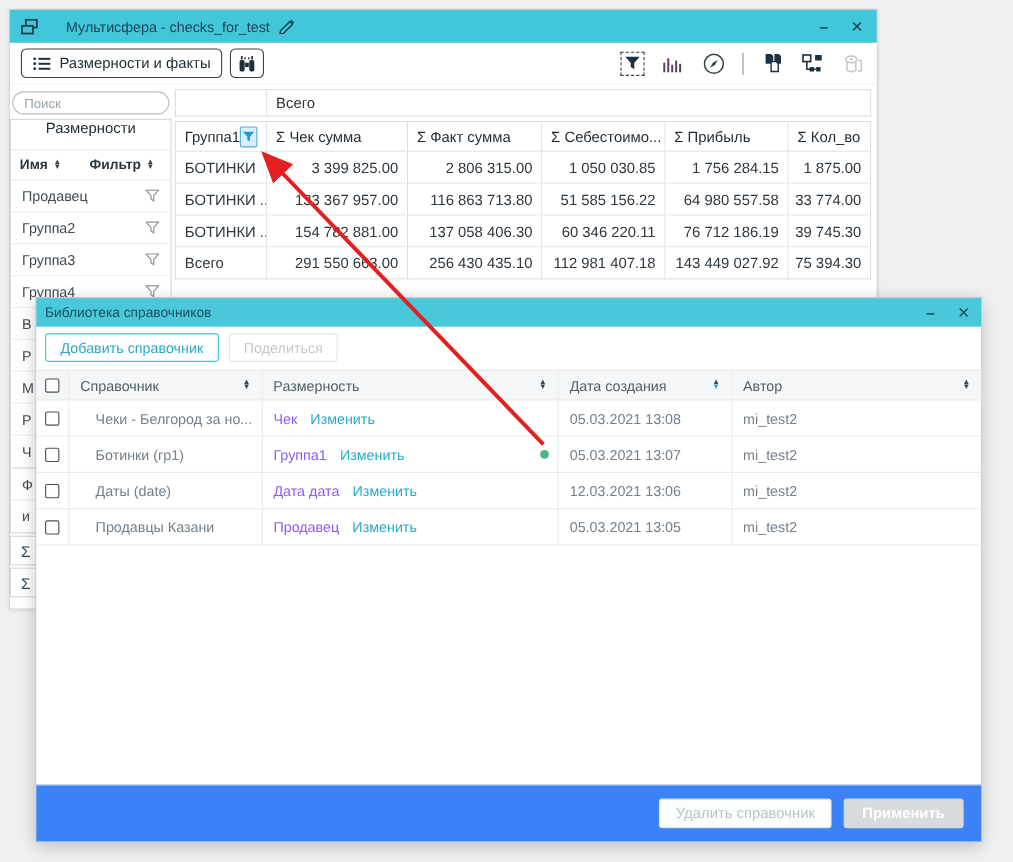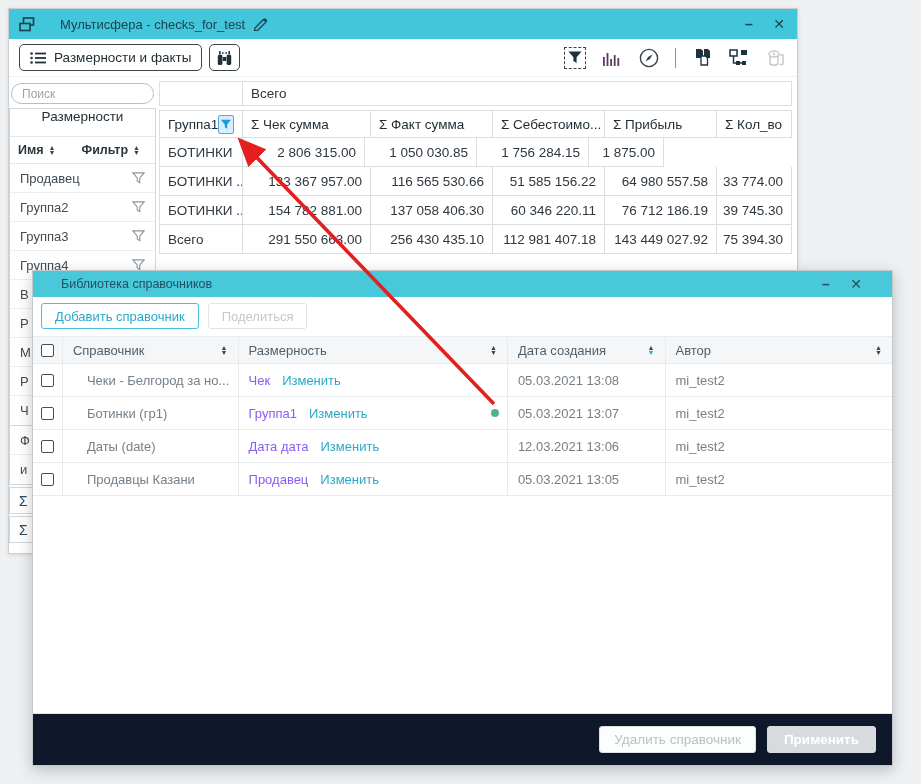--- a/index.html
+++ b/index.html
@@ -64,40 +64,40 @@
   .hrow .pcell { height:28px; border-top:1px solid #dcdfe1; color:#1f2b33; font-size:13.5px; }
   .drow .pcell { height:29px; color:#2e3840; font-size:13.5px; }
   .num { justify-content:flex-end; }
   .c0{width:84px;} .c1{width:128px;} .c2w{width:122px;} .c3{width:112px;} .c4{width:112px;} .c5{width:75px;}
   .filter-btn {
     margin-left:auto; width:19px; height:19px; background:#d8eefb; border:1px solid #54a9da; border-radius:2px;
     display:flex; align-items:center; justify-content:center; cursor:pointer;
   }
   
   #dialog { left:32px; top:270px; width:861px; height:496px; border:1px solid #c2c8cc; box-shadow:0 4px 14px rgba(0,0,0,.22); }
-  .dlg-titlebar { position:absolute; left:0; top:0; right:0; height:26px; background:#48c8d9; display:flex; align-items:center; padding:0 28px; color:#23505e; font-size:12.5px;}
+  .dlg-titlebar { position:absolute; left:0; top:0; right:0; height:26px; background:#48c8d9; display:flex; align-items:center; padding:0 8px; color:#23505e; font-size:12.5px;}
   .dlg-btnrow { position:absolute; left:8px; top:32px; display:flex; gap:9px; }
   .btn-outline-cyan { border:1px solid #45c1d5; color:#2aa9c6; background:#fff; border-radius:3px; height:26px; padding:0 13px; font-size:13px; cursor:pointer; font-family:"Liberation Sans",sans-serif;}
   .btn-outline-dis { border:1px solid #e0e4e6; color:#c3c8cc; background:#fff; border-radius:3px; height:26px; padding:0 13px; font-size:13px; font-family:"Liberation Sans",sans-serif;}
   .dlg-table { position:absolute; left:0; top:65px; right:0; }
   .dt-row { display:flex; border-bottom:1px solid #e9ebed; }
   .dt-head { background:#f4f6f7; border-top:1px solid #e9ebed; color:#525f68; }
   .dt-cell { padding:0 10px; display:flex; align-items:center; height:32px; border-right:1px solid #e9ebed; position:relative; white-space:nowrap; overflow:hidden;}
   .dt-head .dt-cell { height:26px; font-size:13px; }
   .dt-cell:last-child { border-right:none; }
   .k0{width:30px; justify-content:center; padding:0;} .k1{width:176px;} .k2{width:270px;} .k3{width:158px;} .k4{width:227px;}
   .dt-row .k1 { padding-left:24px; }
   .dt-head .k1 { padding-left:10px; }
   .rowtxt { color:#75808a; font-size:13px; }
   .dimtxt { color:#8b5cf6; font-size:13px; }
   .link { color:#2aa9c9; margin-left:12px; cursor:pointer; font-size:13px; }
   .spread { justify-content:space-between; }
   .cb { width:13px; height:13px; border:1.5px solid #474f54; border-radius:2px; background:#fff; cursor:pointer; }
   .green-dot { position:absolute; right:8px; top:50%; margin-top:-4px; width:8px; height:8px; border-radius:50%; background:#4db582; }
-  .dlg-footer { position:absolute; left:0; right:0; bottom:0; height:52px; background:#0f172a; border-top:1px solid #e4e7e9; display:flex; align-items:center; justify-content:flex-end; gap:11px; padding:0 16px;}
+  .dlg-footer { position:absolute; left:0; right:0; bottom:0; height:52px; background:#3b82f6; border-top:1px solid #e4e7e9; display:flex; align-items:center; justify-content:flex-end; gap:11px; padding:0 16px;}
   .btn-del { background:#fcfdfd; border:1px solid #dde1e3; color:#bcc2c6; border-radius:3px; height:27px; padding:0 14px; font-size:13.5px; font-family:"Liberation Sans",sans-serif;}
   .btn-apply { background:#d8dbdd; border:1px solid #d8dbdd; color:#fff; border-radius:3px; height:27px; padding:0 16px; font-size:13.5px; font-weight:bold; font-family:"Liberation Sans",sans-serif;}
   
   #annot { position:absolute; left:0; top:0; width:921px; height:784px; pointer-events:none; z-index:50; }
 </style>
 </head>
 <body>
 
 <div class="win" id="main-window">
 
@@ -296,29 +296,30 @@
         </div>
       <div class="pcell c4">
           <span>Σ Прибыль</span>
         </div>
       <div class="pcell c5">
           <span>Σ Кол_во</span>
         </div>
     </div>
     <div class="prow drow">
       <div class="pcell c0">БОТИНКИ</div>
+      <div class="pcell c1 num">3 399 825.00</div>
       <div class="pcell c2w num">2 806 315.00</div>
       <div class="pcell c3 num">1 050 030.85</div>
       <div class="pcell c4 num">1 756 284.15</div>
       <div class="pcell c5 num">1 875.00</div>
     </div>
     <div class="prow drow">
       <div class="pcell c0">БОТИНКИ ...</div>
       <div class="pcell c1 num">133 367 957.00</div>
-      <div class="pcell c2w num">116 565 530.66</div>
+      <div class="pcell c2w num">116 863 713.80</div>
       <div class="pcell c3 num">51 585 156.22</div>
       <div class="pcell c4 num">64 980 557.58</div>
       <div class="pcell c5 num">33 774.00</div>
     </div>
     <div class="prow drow">
       <div class="pcell c0">БОТИНКИ ...</div>
       <div class="pcell c1 num">154 782 881.00</div>
       <div class="pcell c2w num">137 058 406.30</div>
       <div class="pcell c3 num">60 346 220.11</div>
       <div class="pcell c4 num">76 712 186.19</div>

